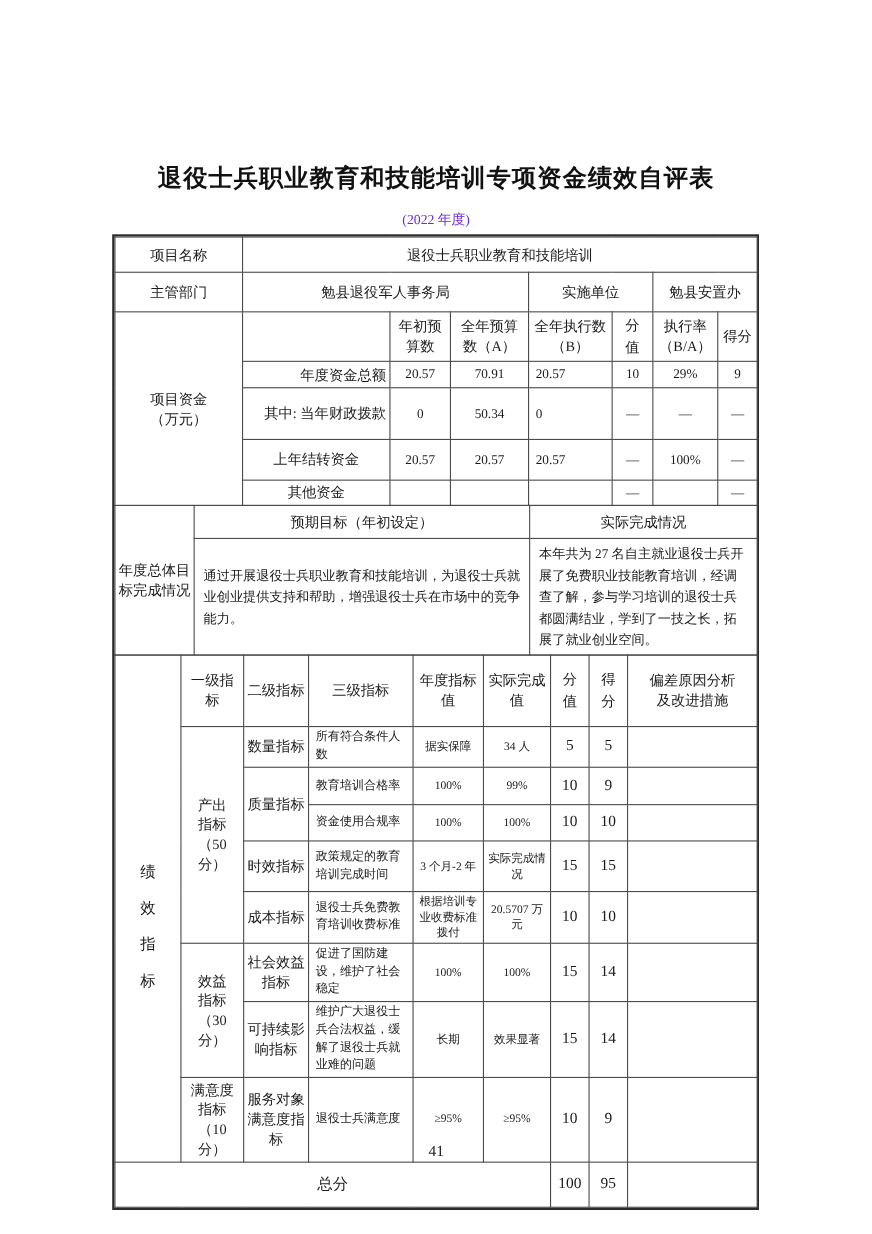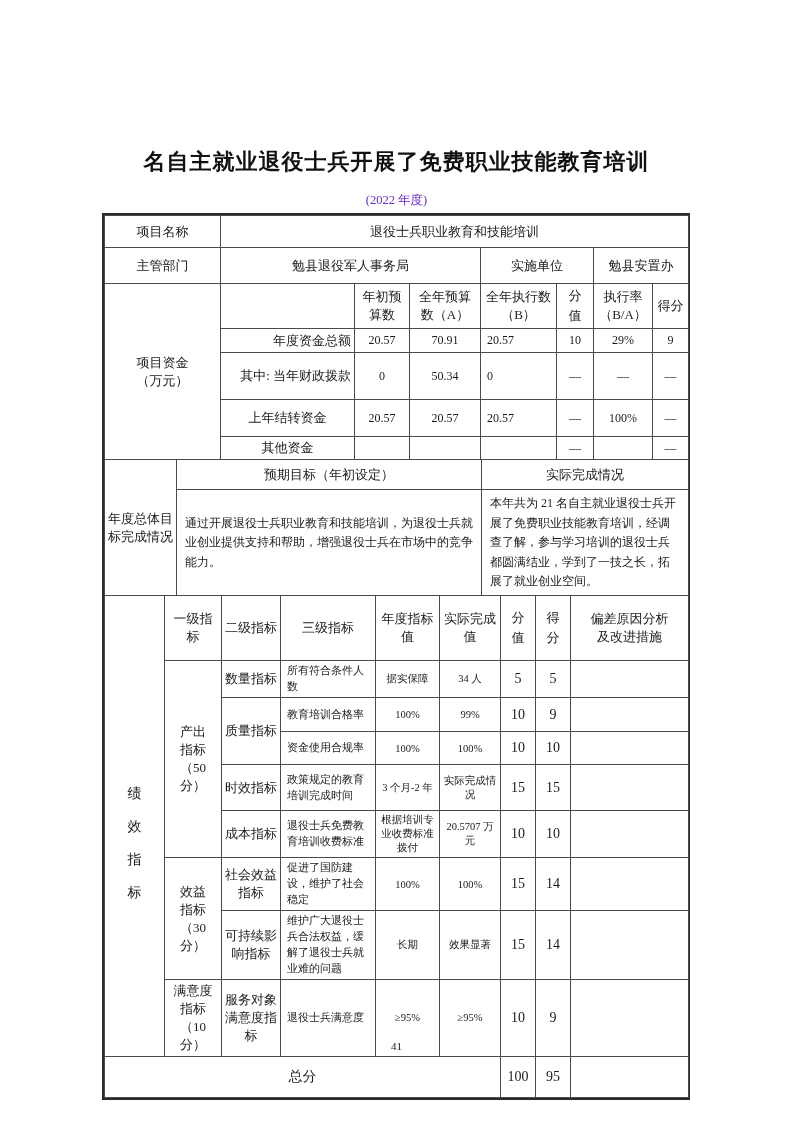--- a/index.html
+++ b/index.html
@@ -60,30 +60,30 @@
     word-break:break-all;line-height:2.35;
     font-size:14px;
     margin-top:36px;
   }
   .w2{
     display:inline-block;width:15px;
     word-break:break-all;line-height:1.55;
   }
   .pageno{
     position:absolute;top:1040px;left:0;right:0;
-    text-align:center;font-size:11px;color:#222;
+    text-align:center;font-size:14px;color:#222;
     font-family:"Liberation Serif","DejaVu Serif",serif;
   }
 </style>
 </head>
 <body>
 
 <div class="page">
 
-  <div class="title">名自主就业退役士兵开展了免费职业技能教育培训</div>
+  <div class="title">退役士兵职业教育和技能培训专项资金绩效自评表</div>
   <div class="subtitle">(2022 年度)</div>
 
   <div class="sheet">
 
     <table class="t1">
       <colgroup>
         <col style="width:116px">
           <col style="width:134px">
           <col style="width:55px">
           <col style="width:71px">
@@ -160,21 +160,21 @@
           <col style="width:207px">
       </colgroup>
       <tbody>
           <tr class="h30">
         <td rowspan="2">年度总体目标完成情况</td>
         <td>预期目标（年初设定）</td>
         <td>实际完成情况</td>
       </tr>
       <tr class="h87">
         <td class="goaltxt">通过开展退役士兵职业教育和技能培训，为退役士兵就业创业提供支持和帮助，增强退役士兵在市场中的竞争能力。</td>
-        <td class="goaltxt">本年共为 21 名自主就业退役士兵开展了免费职业技能教育培训，经调查了解，参与学习培训的退役士兵都圆满结业，学到了一技之长，拓展了就业创业空间。</td>
+        <td class="goaltxt">本年共为 27 名自主就业退役士兵开展了免费职业技能教育培训，经调查了解，参与学习培训的退役士兵都圆满结业，学到了一技之长，拓展了就业创业空间。</td>
       </tr>
     </tbody>
       </table>
 
     <table class="t3">
       <colgroup>
         <col style="width:60px">
           <col style="width:57px">
           <col style="width:59px">
           <col style="width:95px">

